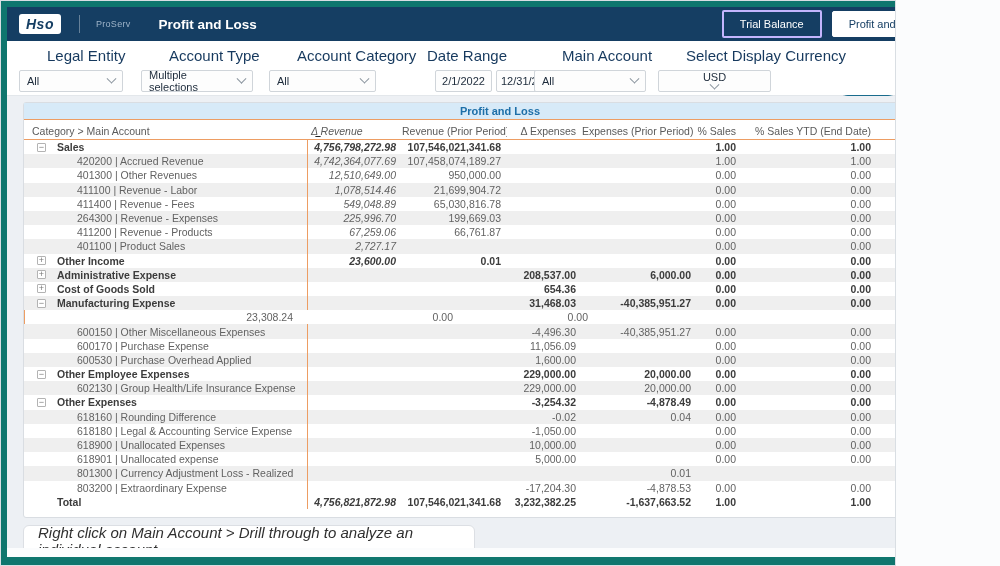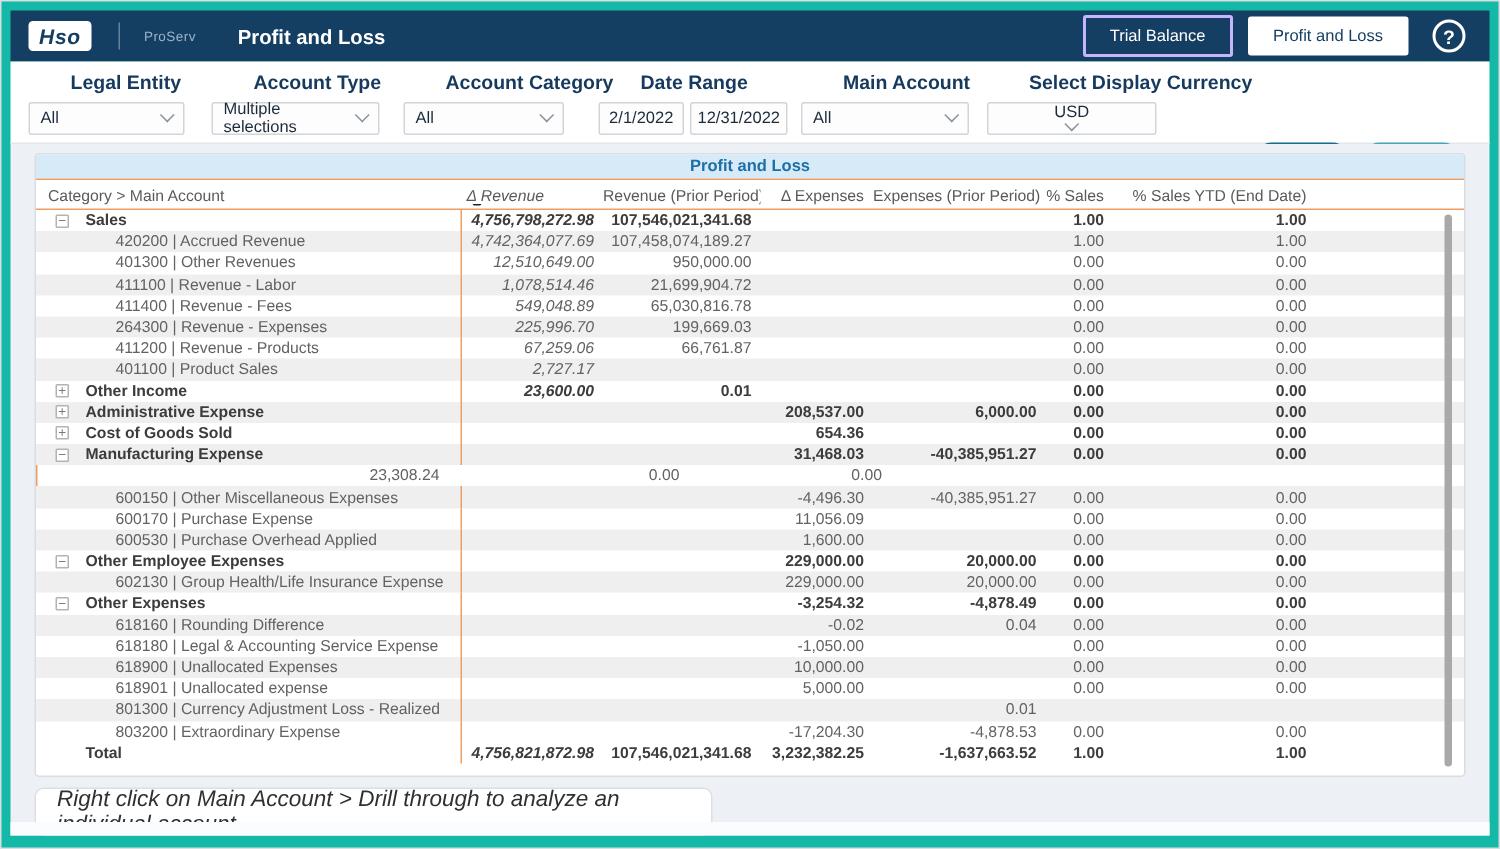--- a/index.html
+++ b/index.html
@@ -1,35 +1,35 @@
 <!DOCTYPE html>
 <html><head>
 <meta charset="utf-8">
 <style>
   * { margin:0; padding:0; box-sizing:border-box; }
   html,body { width:1000px; height:566px; }
   body { font-family:"Liberation Sans", sans-serif; background:#fbfcfd; }
-  .page { position:relative; width:1000px; height:566px; background:#14b8a6; border:1px solid #d9dee3; overflow:hidden; }
+  .page { position:relative; width:896px; height:566px; background:#0f766e; border:1px solid #d9dee3; overflow:hidden; }
 
   
   .topbar { position:absolute; left:6px; top:6px; width:986px; height:34px; background:#153e63; display:flex; align-items:center; }
   .logo-box { margin-left:12px; background:#ffffff; border-radius:3px; padding:2px 7px; color:#153e63; font-weight:bold; font-style:italic; font-size:14px; letter-spacing:0.5px; }
   .topbar-divider { width:1px; height:18px; background:rgba(255,255,255,0.35); margin:0 16px 0 18px; }
   .app-subtitle { color:#9db3c8; font-size:9px; letter-spacing:0.3px; }
   .page-title { color:#ffffff; font-size:13.5px; font-weight:bold; margin-left:28px; }
   .topbar-spacer { flex:1; }
   .nav-btn { font-size:11px; padding:6px 16px; border-radius:2px; cursor:pointer; }
   .nav-btn.outline { color:#ffffff; border:2px solid #c4b5fd; background:transparent; margin-right:10px; }
   .nav-btn.solid { color:#153e63; background:#ffffff; border:1px solid #ffffff; }
   .help-circle { width:22px; height:22px; border:2px solid #ffffff; border-radius:50%; color:#ffffff; font-size:13px; font-weight:bold; display:flex; align-items:center; justify-content:center; margin:0 16px 0 16px; }
 
   
   .filterbar { position:absolute; left:6px; top:40px; width:986px; height:55px; background:#ffffff; border-bottom:1px solid #e3e7eb; }
   .filter-group { position:absolute; top:6px; }
-  .filter-label { font-size:13px; font-weight:bold; color:#16395e; margin-bottom:6px;padding-left:28px; }
+  .filter-label { font-size:15px; font-weight:normal; color:#16395e; margin-bottom:6px;padding-left:28px; }
   .dropdown { height:22px; background:#fdfdfd; border:1px solid #d0d5da; border-radius:2px; display:flex; align-items:center; justify-content:space-between; padding:0 7px; font-size:11px; color:#1c2a3a; cursor:pointer; }
   .chevron { width:7px; height:7px; border-right:1.5px solid #8a949e; border-bottom:1.5px solid #8a949e; transform:rotate(45deg) translate(-2px,-2px); }
   .date-inputs { display:flex; gap:4px; }
   .date-input { height:22px; background:#fdfdfd; border:1px solid #d0d5da; border-radius:2px; display:flex; align-items:center; justify-content:center; font-size:11px; color:#1c2a3a; cursor:text; }
 
   
   .pill { position:absolute; top:54px; height:26px; border-radius:14px; display:flex; align-items:center; justify-content:center; gap:4px; font-size:10px; cursor:pointer; }
   .pill-table { left:828px; width:66px; background:#1a6c8d; color:#ffffff; border:1px solid #1a6c8d; }
   .pill-table .grid-glyph { font-size:10px; color:#0f5570; }
   .pill-graph { left:900px; width:68px; background:#d8f4f6; color:#1c5a70; border:1.5px solid #4aa3b8; }
@@ -109,21 +109,21 @@
         <div class="filter-group" style="left: 262px;">
           <div class="filter-label">Account Category</div>
           <div class="dropdown" style="width: 107px;">
             <span>All</span>
             <span class="chevron"></span>
           </div>
         </div>
         <div class="filter-group" style="left: 392px;">
           <div class="filter-label">Date Range</div>
           <div class="date-inputs">
-            <div class="date-input" style="width: 57px;">2/1/2022</div>
+            <div class="date-input" style="width: 57px; margin-left: 36px;">2/1/2022</div>
             <div class="date-input" style="width: 65px;">12/31/2022</div>
           </div>
         </div>
         <div class="filter-group" style="left: 527px;">
           <div class="filter-label">Main Account</div>
           <div class="dropdown" style="width: 112px;">
             <span>All</span>
             <span class="chevron"></span>
           </div>
         </div>

